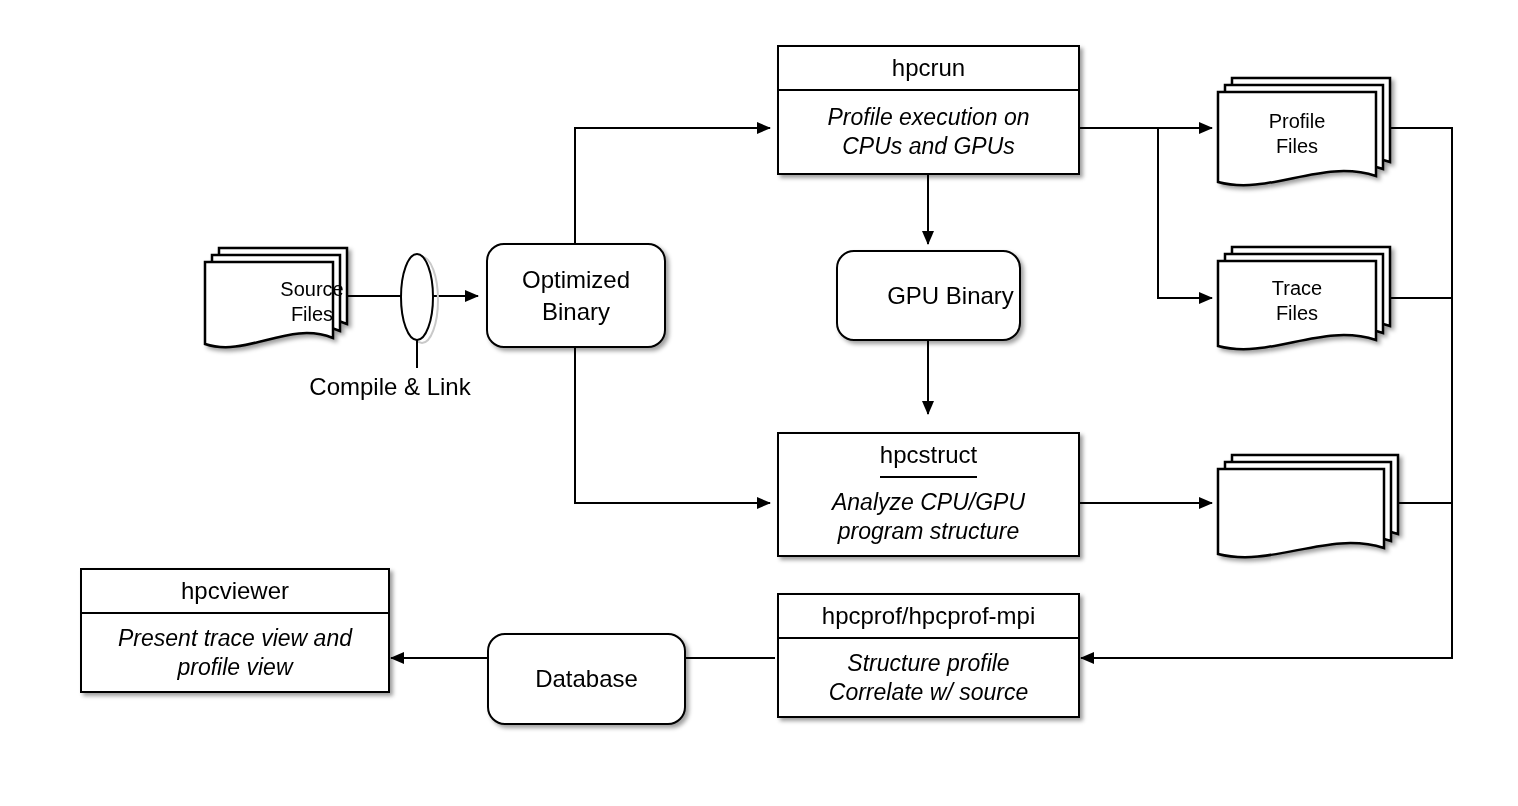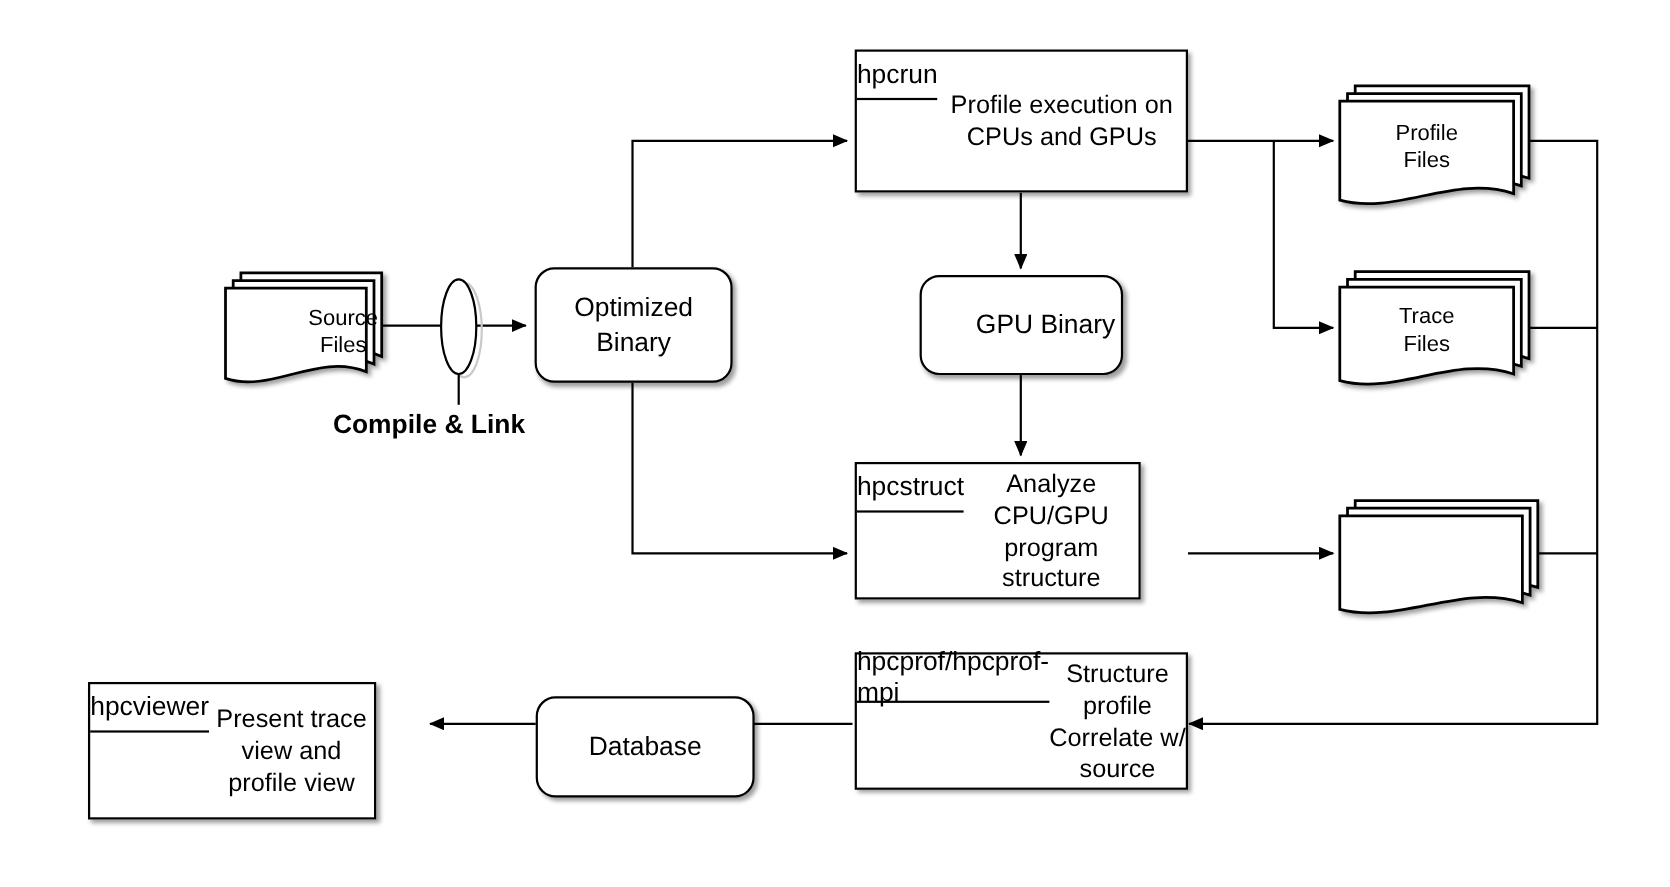--- a/index.html
+++ b/index.html
@@ -21,36 +21,38 @@
     width: 1518px;
     height: 806px;
   }
   .tool-box {
     position: absolute;
     box-sizing: border-box;
     border: 2px solid #000;
     background: #fff;
     box-shadow: 3px 3px 4px rgba(0,0,0,0.38);
     display: flex;
+    flex-direction: column;
   }
   .tool-title {
     height: 42px;
     flex: 0 0 42px;
     display: flex;
     align-items: center;
     justify-content: center;
     border-bottom: 2px solid #000;
     font-size: 24px;
     color: #000;
   }
   .tool-body {
     flex: 1;
     display: flex;
     align-items: center;
     justify-content: center;
+    font-style: italic;
     font-size: 23px;
     line-height: 1.25;
     text-align: center;
     white-space: pre-line;
     color: #000;
   }
   .rounded-node {
     position: absolute;
     box-sizing: border-box;
     border: 2px solid #000;
@@ -150,46 +152,46 @@
   <div class="stack-label" style="left:205px; top:258px; width:128px; height:88px;padding-left:43px;">Source
 Files</div>
 
   <div class="stack-label" style="left:1218px; top:88px; width:158px; height:92px;">Profile
 Files</div>
 
   <div class="stack-label" style="left:1218px; top:257px; width:158px; height:88px;">Trace
 Files</div>
 
 
-  <div class="free-label" style="left:290px; top:373px; width:200px;font-weight:bold;">Compile &amp; Link</div>
+  <div class="free-label" style="left:290px; top:373px; width:200px;">Compile &amp; Link</div>
 
   <div class="rounded-node" style="left:486px; top:243px; width:180px; height:105px;">Optimized
 Binary</div>
 
   <div class="rounded-node" style="left:836px; top:250px; width:185px; height:91px;padding-left:44px;">GPU Binary</div>
 
   <div class="rounded-node" style="left:487px; top:633px; width:199px; height:92px;">Database</div>
 
   <div class="tool-box" style="left:777px; top:45px; width:303px; height:130px;">
     <div class="tool-title">hpcrun</div>
     <div class="tool-body">Profile execution on
 CPUs and GPUs</div>
   </div>
 
-  <div class="tool-box" style="left:777px; top:420px; width:260px; height:125px;">
+  <div class="tool-box" style="left:777px; top:432px; width:303px; height:125px;align-items:center;">
     <div class="tool-title">hpcstruct</div>
     <div class="tool-body">Analyze CPU/GPU
 program structure</div>
   </div>
 
   <div class="tool-box" style="left:777px; top:593px; width:303px; height:125px;">
     <div class="tool-title">hpcprof/hpcprof-mpi</div>
     <div class="tool-body">Structure profile
 Correlate w/ source</div>
   </div>
 
-  <div class="tool-box" style="left:80px; top:620px; width:262px; height:125px;">
+  <div class="tool-box" style="left:80px; top:568px; width:310px; height:125px;">
     <div class="tool-title">hpcviewer</div>
     <div class="tool-body">Present trace view and
 profile view</div>
   </div>
 
 </div>
 
 </body></html>

